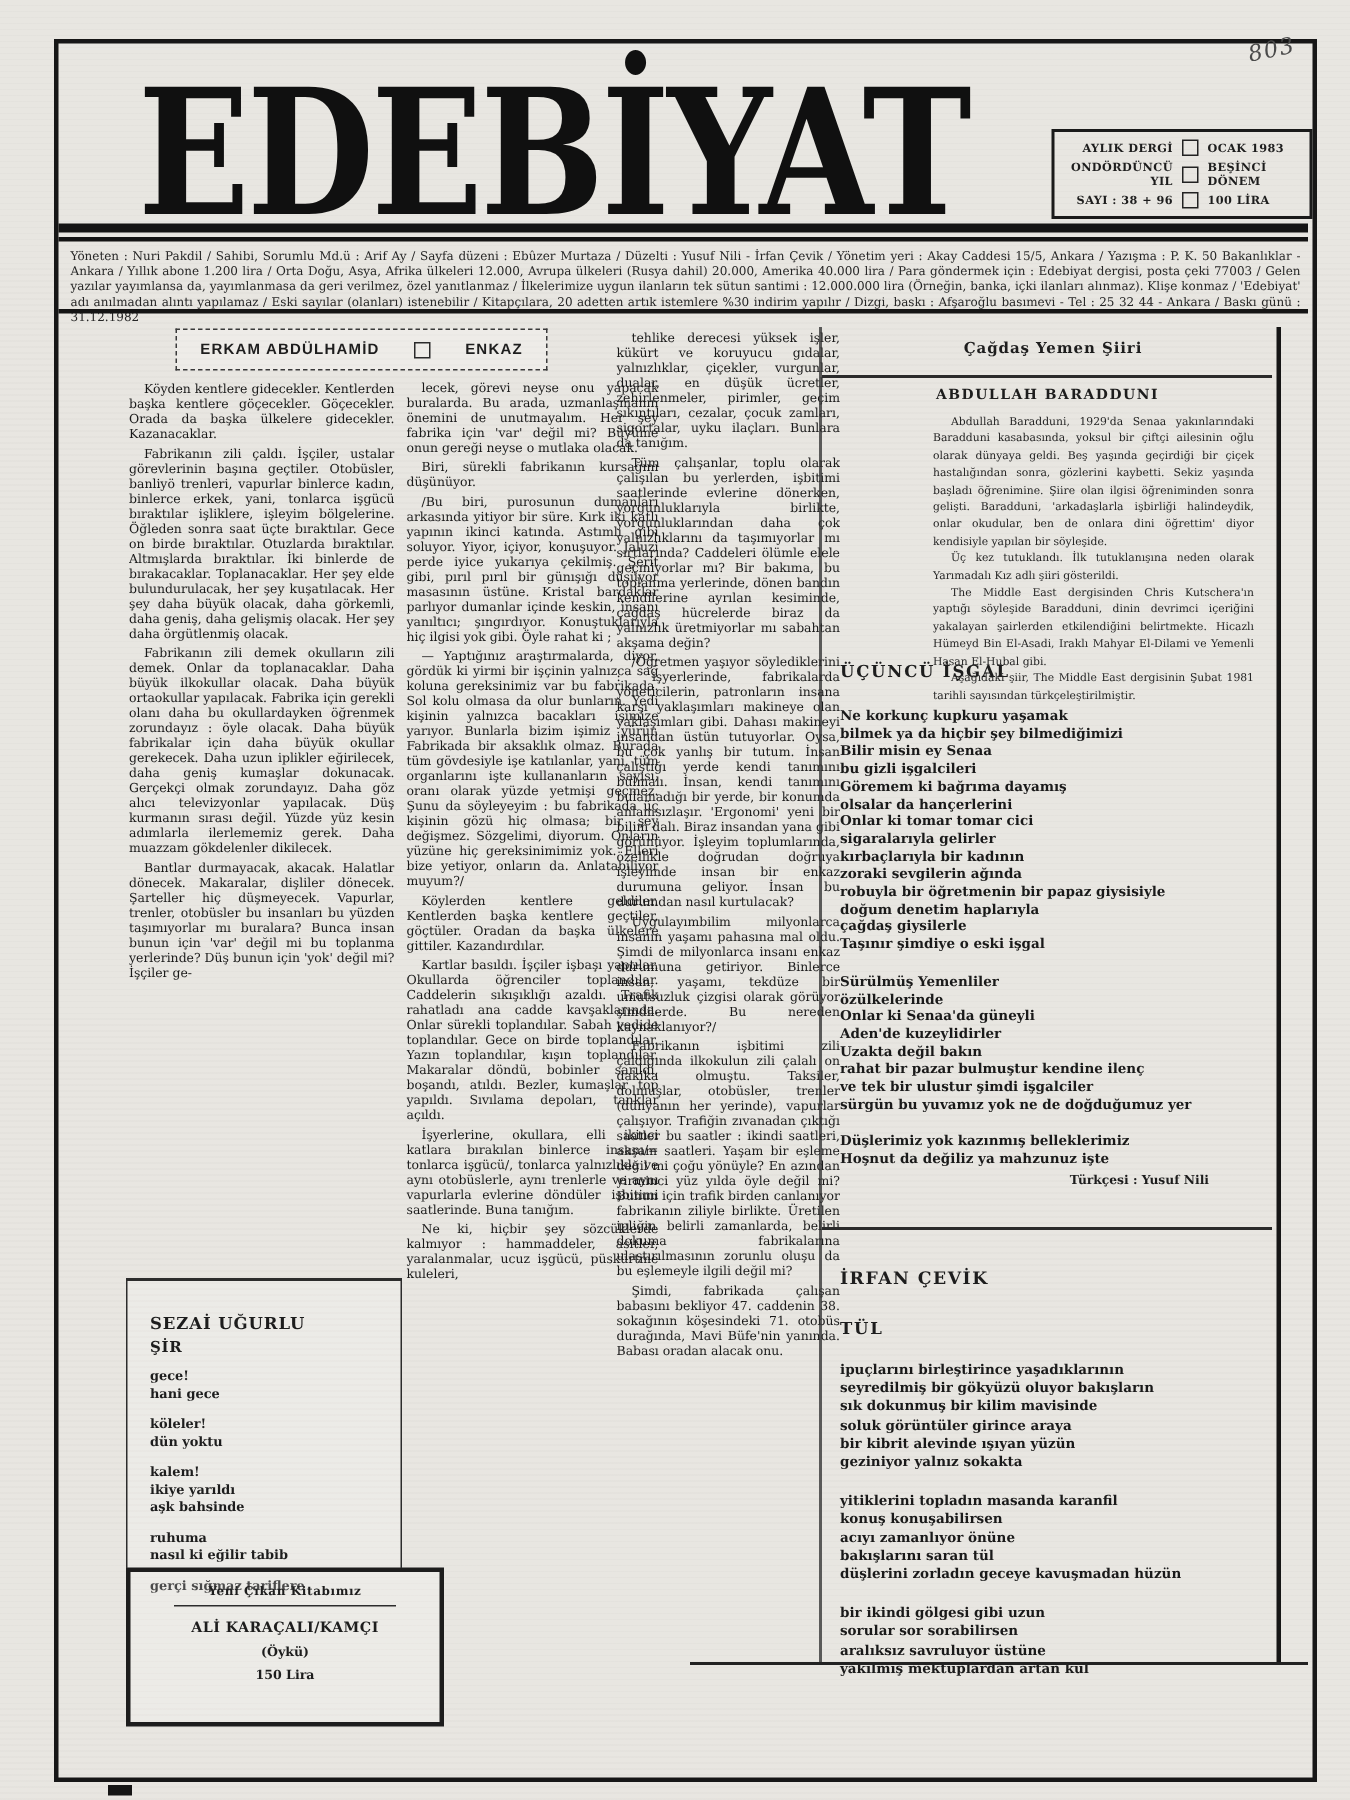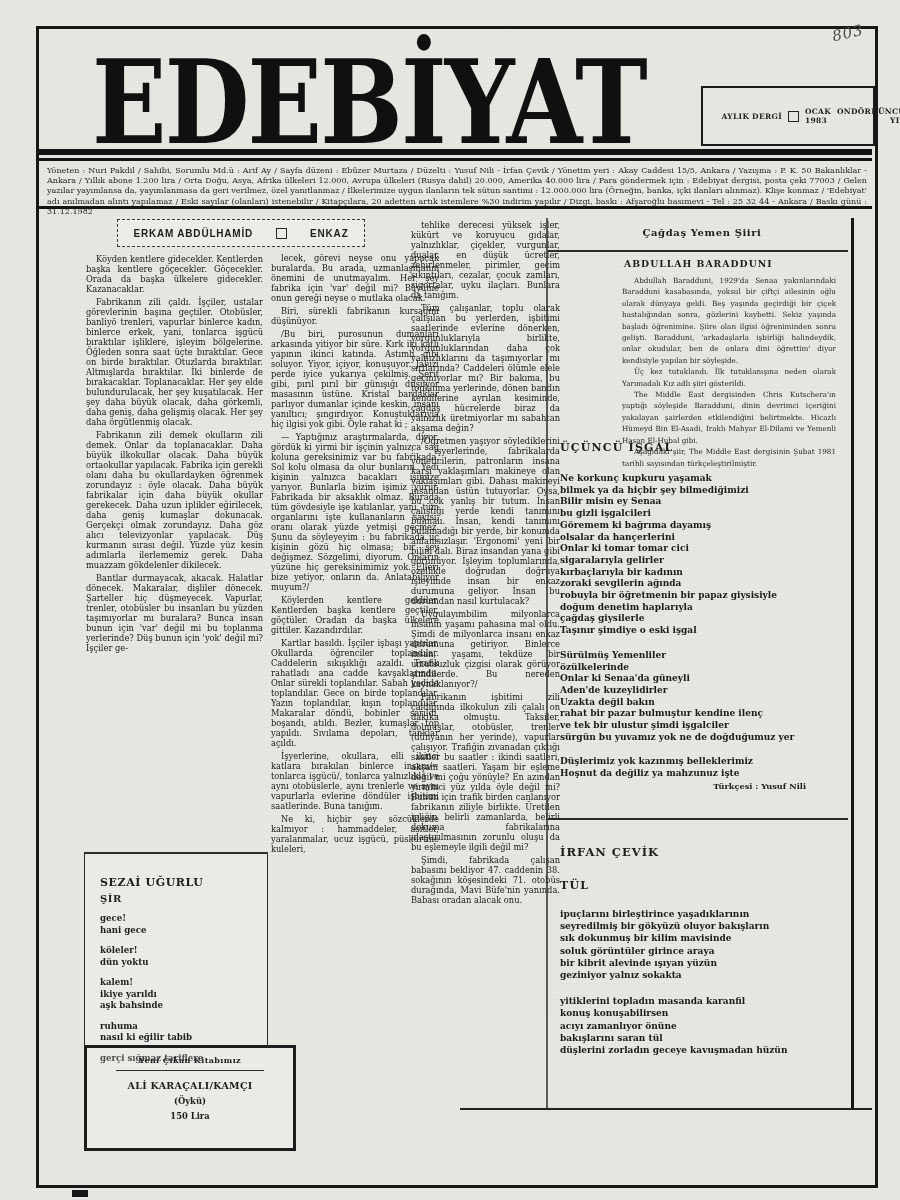--- a/index.html
+++ b/index.html
@@ -12,21 +12,21 @@
   }
   .abs{position:absolute;}
   .frame{left:36px;top:26px;width:836px;height:1156px;border:3px solid #171717;}
   .hand{left:832px;top:24px;font-size:15px;font-style:italic;color:#4a4a4a;
         transform:rotate(-12deg);font-family:"DejaVu Serif",serif;letter-spacing:1px;}
   
   .mast-title{left:92px;top:44px;font-size:104px;font-weight:bold;line-height:1;
       letter-spacing:-2px;transform:scale(.94,1.12);transform-origin:left top;
       font-family:"DejaVu Serif",serif;color:#101010;}
   .infobox{left:701px;top:86px;width:174px;height:60px;border:2px solid #1a1a1a;
-      display:flex;flex-direction:row;justify-content:space-evenly;padding:2px 5px;box-sizing:border-box;}
+      display:flex;flex-direction:column;justify-content:space-evenly;padding:2px 5px;box-sizing:border-box;}
   .inforow{display:flex;align-items:center;font-size:7.5px;font-weight:bold;letter-spacing:.3px;}
   .inforow .l{width:74px;text-align:right;}
   .inforow .box{width:9px;height:9px;border:1.4px solid #222;margin:0 6px;flex:none;}
   .inforow .r{flex:1;text-align:left;}
   .bar1{left:39px;top:149px;width:833px;height:6px;background:#141414;}
   .bar2{left:39px;top:158px;width:833px;height:3px;background:#141414;}
   .imprint{left:47px;top:166px;width:820px;font-size:8px;line-height:10.2px;
       text-align:justify;color:#262626;}
   .bar3{left:39px;top:206px;width:833px;height:3px;background:#141414;}
   
@@ -230,15 +230,21 @@
       <div>bir kibrit alevinde ışıyan yüzün</div>
       <div>geziniyor yalnız sokakta</div>
     </div>
   <div class="stanza">
       <div>yitiklerini topladın masanda karanfil</div>
       <div>konuş konuşabilirsen</div>
       <div>acıyı zamanlıyor önüne</div>
       <div>bakışlarını saran tül</div>
       <div>düşlerini zorladın geceye kavuşmadan hüzün</div>
     </div>
+  <div class="stanza">
+      <div>bir ikindi gölgesi gibi uzun</div>
+      <div>sorular sor sorabilirsen</div>
+      <div>aralıksız savruluyor üstüne</div>
+      <div>yakılmış mektuplardan artan kül</div>
+    </div>
 </div>
 <div class="abs hline-bot"></div>
 <div class="abs botmark"></div>
 
 </body></html>

